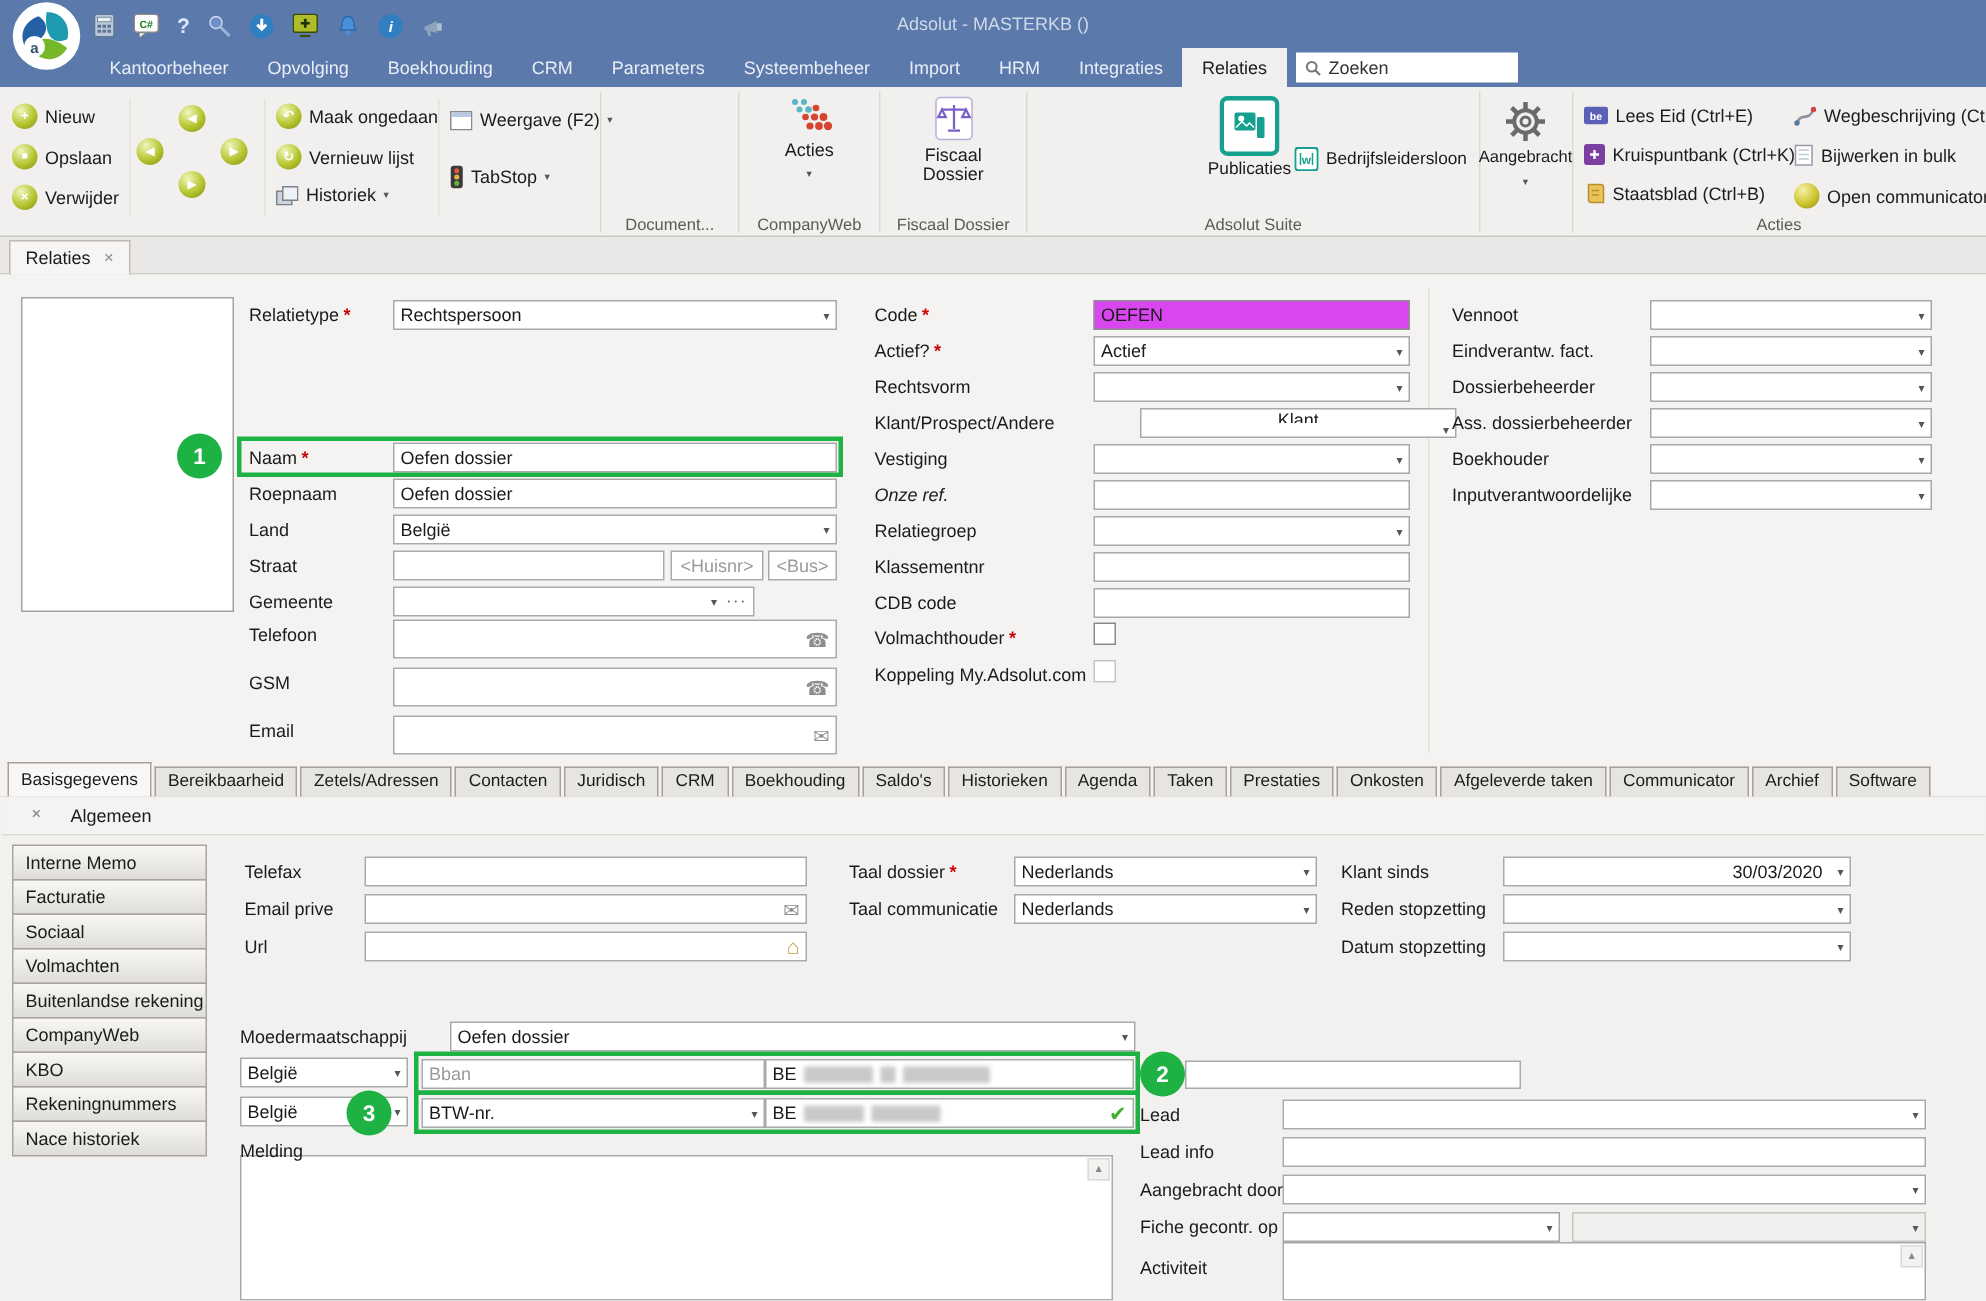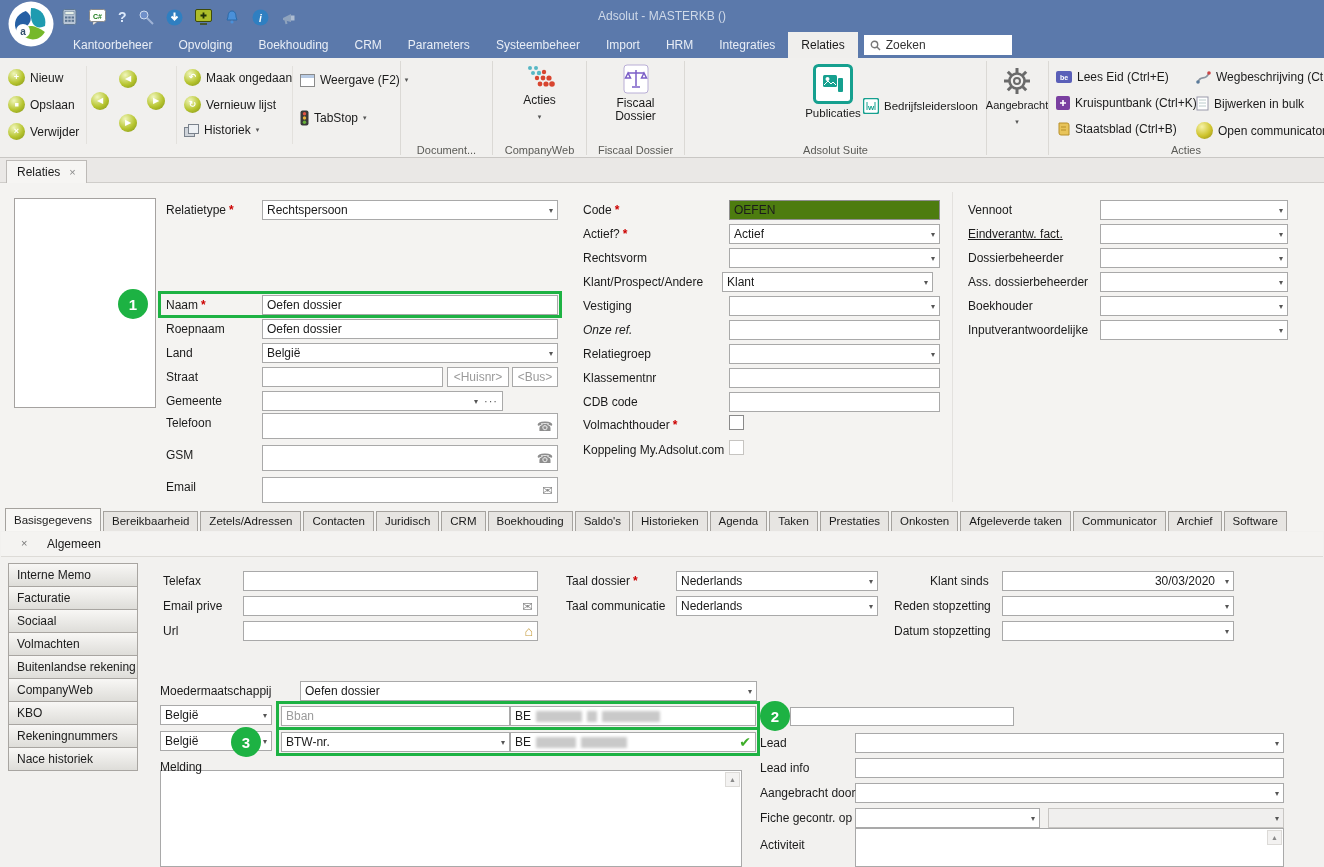--- a/index.html
+++ b/index.html
@@ -25,21 +25,21 @@
 .norb{position:absolute;width:18px;height:18px;border-radius:50%;background:radial-gradient(circle at 35% 28%,#f0f6bc,#b7c530 55%,#7e8f12);color:#fff;font-size:8px;line-height:18px;text-align:center}
 .orb2{background:radial-gradient(circle at 35% 28%,#f6f2a8,#cfc42e 55%,#8f8812)}
 .chev{font-size:7px;color:#555}
 .bbtn{position:absolute;display:flex;flex-direction:column;align-items:center;gap:3px;font-size:12px;text-align:center;line-height:13px}
 .bfc{width:32px;height:23px;border-radius:3px;background:linear-gradient(#e2e873,#a9ba2c);border:1px solid #7e8e16;position:relative;margin-top:6px}
 .bfc:before{content:"";position:absolute;top:-7px;left:10px;width:11px;height:7px;border:2px solid #8b8b79;border-bottom:none;border-radius:3px 3px 0 0}
 .bfc:after{content:"";position:absolute;top:8px;left:0;right:0;height:1px;background:#7e8e16}
 .flb{position:absolute;height:20px;line-height:20px;font-size:12px;white-space:nowrap;z-index:12}
 .req{color:#c00;font-weight:bold;margin-left:3px}
 .fct{position:absolute;background:#fff;border:1px solid #a9a9a9;display:flex;align-items:center;padding:0 4px;font-size:12px;z-index:11;overflow:hidden}
-.fct.ro{background:#4d7c0f;border-color:#8f8f8f}
+.fct.ro{background:#d946ef;border-color:#8f8f8f}
 .fct.dis{background:#f0efee;border-color:#c8c6c3;color:#999}
 .fct.ctr{justify-content:center}
 .fct .val{white-space:nowrap;overflow:hidden}
 .fct .ph-t{color:#9a9a9a}
 .fct .arr{margin-left:auto;color:#555;font-size:8px;padding-left:4px;flex:0 0 auto}
 .fct .dots{color:#555;font-size:11px;margin-left:6px;letter-spacing:1px}
 .fct .ricon{margin-left:auto;color:#8d8d8d;font-size:13px;line-height:1}
 .fct .okk{margin-left:auto;color:#3fae2a;font-size:14px;font-weight:bold}
 .chkb{position:absolute;width:15px;height:15px;background:#fff;border:1px solid #8a8a8a;z-index:11}
 .chkb.dis{border-color:#c6c4c1}
@@ -468,21 +468,21 @@
     <div class="fct" style="left: 729px; top: 224px; width: 211px; height: 20px;">
       <span class="val">Actief</span>
       <span class="arr">▾</span>
     </div>
     <div class="flb" style="left: 583px; top: 248px;"><span>Rechtsvorm</span></div>
     <div class="fct" style="left: 729px; top: 248px; width: 211px; height: 20px;">
       <span class="val"></span>
       <span class="arr">▾</span>
     </div>
     <div class="flb" style="left: 583px; top: 272px;"><span>Klant/Prospect/Andere</span></div>
-    <div class="fct" style="left: 722px; top: 272px; width: 211px; height: 20px;">
+    <div class="fct" style="left: 760px; top: 272px; width: 211px; height: 20px; flex-direction: column;">
       <span class="val">Klant</span>
       <span class="arr">▾</span>
     </div>
     <div class="flb" style="left: 583px; top: 296px;"><span>Vestiging</span></div>
     <div class="fct" style="left: 729px; top: 296px; width: 211px; height: 20px;">
       <span class="val"></span>
       <span class="arr">▾</span>
     </div>
     <div class="flb" style="left: 583px; top: 320px; font-style: italic;"><span>Onze ref.</span></div>
     <div class="fct" style="left: 729px; top: 320px; width: 211px; height: 20px;">
@@ -503,21 +503,21 @@
     </div>
     <div class="flb" style="left: 583px; top: 415px;"><span>Volmachthouder</span><span class="req">*</span></div>
     <div class="chkb" style="left: 729px; top: 415px;"></div>
     <div class="flb" style="left: 583px; top: 440px;"><span>Koppeling My.Adsolut.com</span></div>
     <div class="chkb dis" style="left: 729px; top: 440px;"></div>
     <div class="flb" style="left: 968px; top: 200px;"><span>Vennoot</span></div>
     <div class="fct" style="left: 1100px; top: 200px; width: 188px; height: 20px;">
       <span class="val"></span>
       <span class="arr">▾</span>
     </div>
-    <div class="flb" style="left: 968px; top: 224px; text-decoration: underline;"><span>Eindverantw. fact.</span></div>
+    <div class="flb" style="left: 968px; top: 224px;"><span>Eindverantw. fact.</span></div>
     <div class="fct" style="left: 1100px; top: 224px; width: 188px; height: 20px;">
       <span class="val"></span>
       <span class="arr">▾</span>
     </div>
     <div class="flb" style="left: 968px; top: 248px;"><span>Dossierbeheerder</span></div>
     <div class="fct" style="left: 1100px; top: 248px; width: 188px; height: 20px;">
       <span class="val"></span>
       <span class="arr">▾</span>
     </div>
     <div class="flb" style="left: 968px; top: 272px;"><span>Ass. dossierbeheerder</span></div>
@@ -552,21 +552,21 @@
     <div class="flb" style="left: 566px; top: 571px;"><span>Taal dossier</span><span class="req">*</span></div>
     <div class="fct" style="left: 676px; top: 571px; width: 202px; height: 20px;">
       <span class="val">Nederlands</span>
       <span class="arr">▾</span>
     </div>
     <div class="flb" style="left: 566px; top: 596px;"><span>Taal communicatie</span></div>
     <div class="fct" style="left: 676px; top: 596px; width: 202px; height: 20px;">
       <span class="val">Nederlands</span>
       <span class="arr">▾</span>
     </div>
-    <div class="flb" style="left: 894px; top: 571px; margin-left: 36px;"><span>Klant sinds</span></div>
+    <div class="flb" style="left: 894px; top: 571px;"><span>Klant sinds</span></div>
     <div class="fct" style="left: 1002px; top: 571px; width: 232px; height: 20px;">
       <span class="val" style="margin-left: auto;">30/03/2020</span>
       <span class="arr" style="margin-left: 6px;">▾</span>
     </div>
     <div class="flb" style="left: 894px; top: 596px;"><span>Reden stopzetting</span></div>
     <div class="fct" style="left: 1002px; top: 596px; width: 232px; height: 20px;">
       <span class="val"></span>
       <span class="arr">▾</span>
     </div>
     <div class="flb" style="left: 894px; top: 621px;"><span>Datum stopzetting</span></div>

